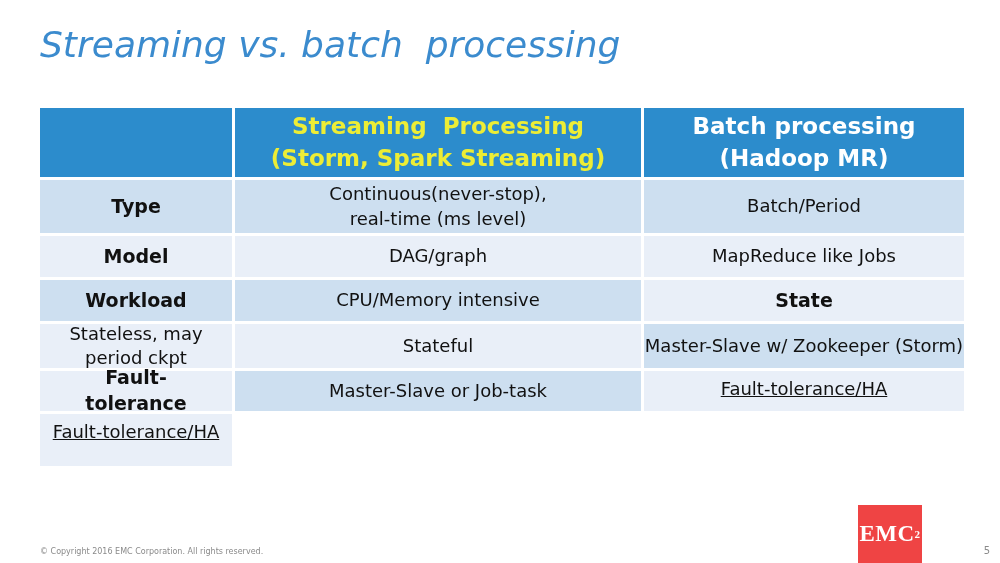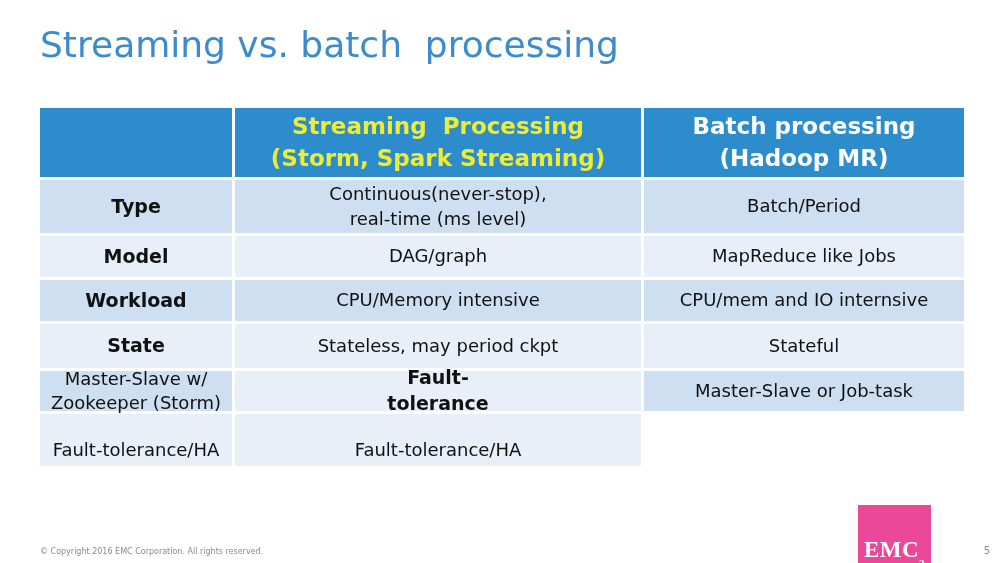--- a/index.html
+++ b/index.html
@@ -19,20 +19,21 @@
     background: #ffffff;
   }
   .slide-title {
     position: absolute;
     left: 40px;
     top: 24px;
     font-size: 36px;
     color: #3b8bce;
     white-space: pre-wrap;
     letter-spacing: 0px;
+    font-style: italic;
   }
   .cmp-table {
     position: absolute;
     left: 40px;
     top: 108px;
     width: 924px;
     display: grid;
     grid-template-columns: 192px 406px 320px;
     grid-template-rows: 69px 53px 41px 41px 44px 40px 52px;
     gap: 3px;
@@ -56,46 +57,47 @@
   .cell.hdr-streaming { color: #eded35; }
   .cell.hdr-batch { color: #ffffff; }
   .cell.rowlabel {
     font-weight: bold;
     font-size: 19px;
   }
   .cell.dark { background: #cddff0; }
   .cell.light { background: #e9eff8; }
   .cell.top {
     align-items: flex-start;
-    padding-top: 24px;
+    padding-top: 6px;
     box-sizing: border-box;
+    text-decoration: underline;
   }
   .footer-copyright {
     position: absolute;
     left: 40px;
     top: 547px;
     font-size: 8px;
     color: #8a8a8a;
   }
   .page-number {
     position: absolute;
     right: 10px;
     top: 545px;
     font-size: 10px;
     color: #8a8a8a;
   }
   .emc-logo {
     position: absolute;
     left: 858px;
     top: 505px;
-    width: 73px;
+    width: 64px;
     height: 58px;
-    background: #ec4899;
+    background: #ef4444;
     display: flex;
-    align-items: flex-end;
+    align-items: center;
     justify-content: center;
     color: #ffffff;
     font-family: "Liberation Serif", "DejaVu Serif", serif;
     font-weight: bold;
     font-size: 23px;
     letter-spacing: 0.5px;
   }
   .emc-logo sup {
     font-size: 11px;
     line-height: 0;
@@ -121,21 +123,20 @@
     <div class="cell dark">Continuous(never-stop),
 real-time (ms level)</div>
     <div class="cell dark">Batch/Period</div>
 
     <div class="cell light rowlabel">Model</div>
     <div class="cell light">DAG/graph</div>
     <div class="cell light">MapReduce like Jobs</div>
 
     <div class="cell dark rowlabel">Workload</div>
     <div class="cell dark">CPU/Memory intensive</div>
-    <div class="cell dark">CPU/mem and IO internsive</div>
 
     <div class="cell light rowlabel">State</div>
     <div class="cell light">Stateless, may period ckpt</div>
     <div class="cell light">Stateful</div>
 
     <div class="cell dark">Master-Slave w/ Zookeeper (Storm)</div>
     <div class="cell light rowlabel">Fault-
 tolerance</div>
 
     <div class="cell dark">Master-Slave or Job-task</div>

